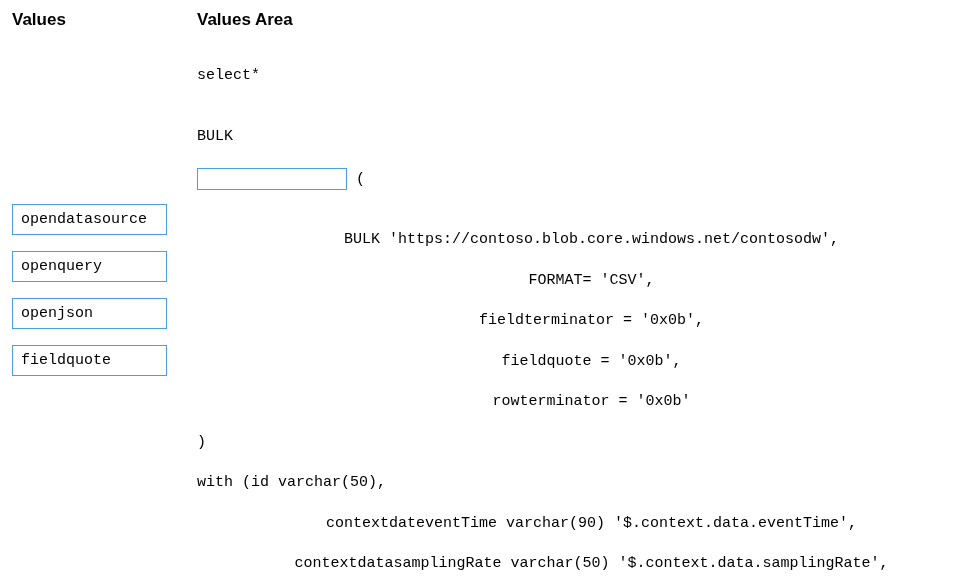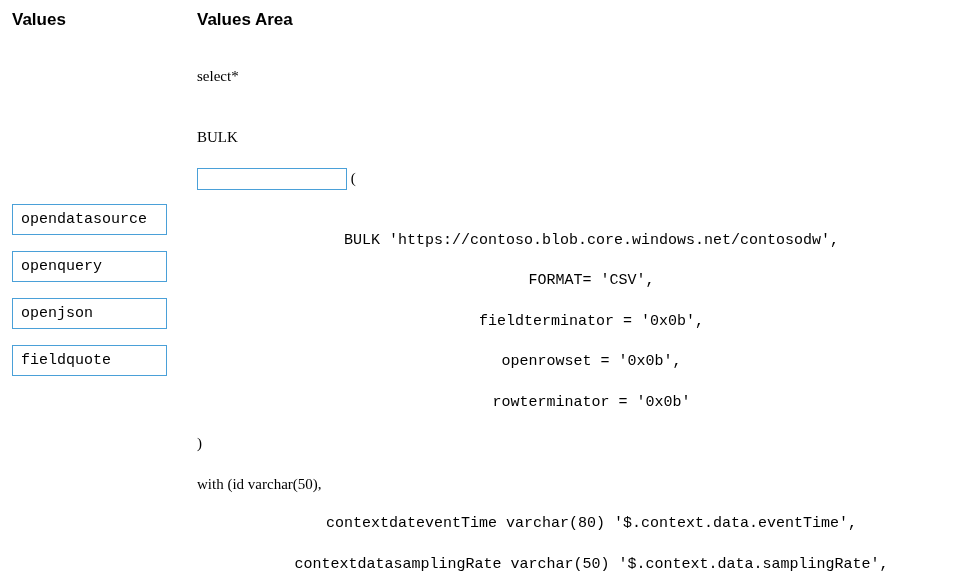--- a/index.html
+++ b/index.html
@@ -33,21 +33,21 @@
     }
     .drop-target {
       display: inline-block;
       border: 1px solid #4aa0d8;
       width: 150px;
       height: 22px;
       vertical-align: middle;
       background: #fff;
     }
     .code-line { display: block; }
-    .indent1 { padding-left: 0; font-family: Liberation Serif, serif; }
+    .indent1 { padding-left: 0; }
     .indent2 { padding-left: 40px; text-align: center; }
   </style>
 </head>
 <body>
 
 <div class="left-col">
   <div class="heading">Values</div>
   <div class="values-list">
     <div class="value-item">opendatasource</div>
     <div class="value-item">openquery</div>
@@ -60,25 +60,25 @@
   <div class="heading">Values Area</div>
   <div class="code-area">
 <span class="code-line indent1">select*</span>
 <span class="code-line indent1"></span>
 <span class="code-line indent1">BULK</span>
 <span class="code-line indent1"><span class="drop-target"></span><span> (</span></span>
 <span class="code-line indent1"></span>
 <span class="code-line indent2">BULK 'https://contoso.blob.core.windows.net/contosodw',</span>
 <span class="code-line indent2">FORMAT= 'CSV',</span>
 <span class="code-line indent2">fieldterminator = '0x0b',</span>
-<span class="code-line indent2">openrowset = '0x0b',</span>
+<span class="code-line indent2">fieldquote = '0x0b',</span>
 <span class="code-line indent2">rowterminator = '0x0b'</span>
 <span class="code-line indent1">)</span>
 <span class="code-line indent1">with (id varchar(50),</span>
-<span class="code-line indent2">contextdateventTime varchar(80) '$.context.data.eventTime',</span>
+<span class="code-line indent2">contextdateventTime varchar(90) '$.context.data.eventTime',</span>
 <span class="code-line indent2">contextdatasamplingRate varchar(50) '$.context.data.samplingRate',</span>
 
 
 
 
 <span class="code-line indent1"></span>
 
 
 <span class="code-line indent1"></span>
 

